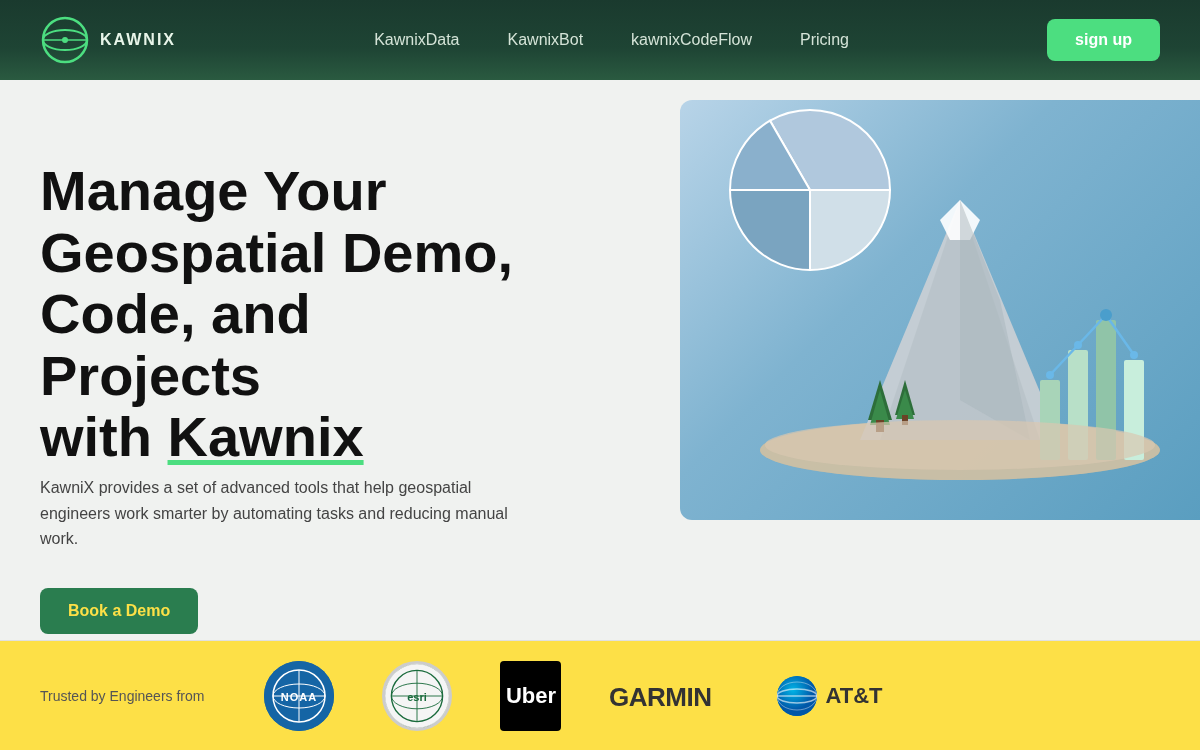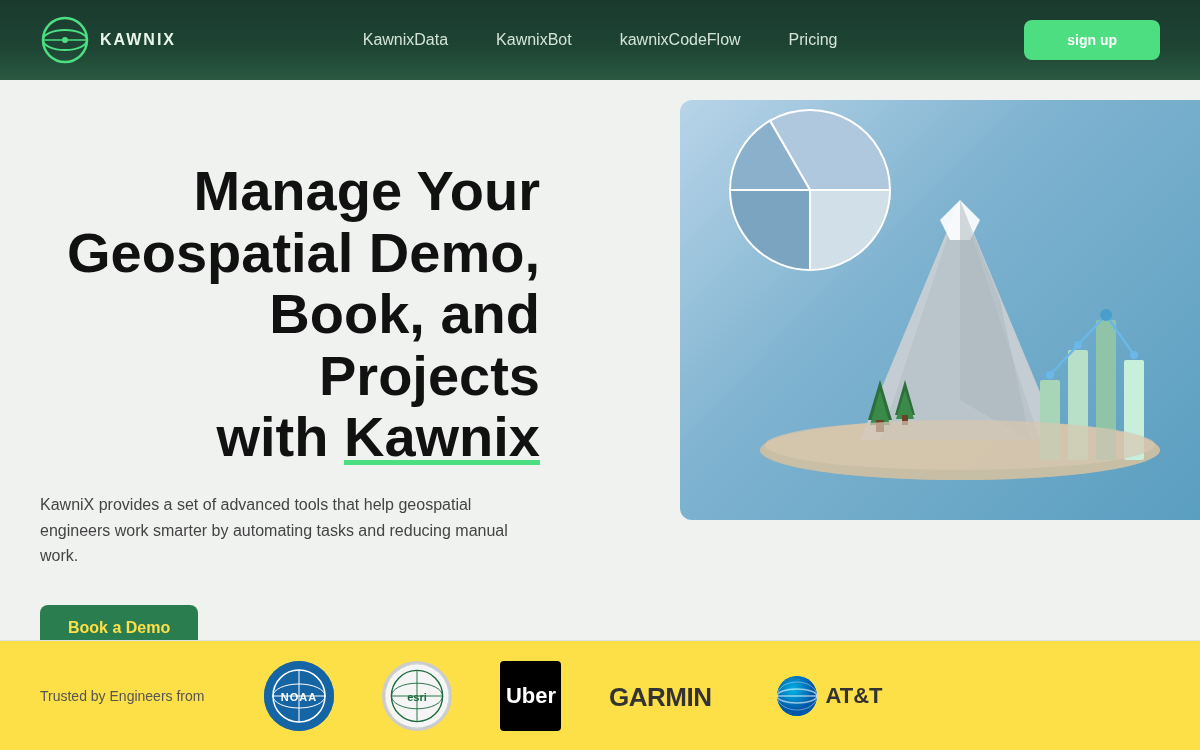--- a/index.html
+++ b/index.html
@@ -49,22 +49,22 @@
       font-weight: 400;
       opacity: 0.9;
       cursor: pointer;
     }
 
     .signup-btn {
       background: #4cde80;
       color: #fff;
       border: none;
       border-radius: 8px;
-      padding: 12px 43px;
-      font-size: 14px;
+      padding: 12px 28px;
+      font-size: 16px;
       font-weight: 600;
       cursor: pointer;
     }
 
     
     .hero {
       background: #f0f2f0;
       display: flex;
       align-items: flex-start;
       padding: 60px 0 0 40px;
@@ -77,22 +77,21 @@
       max-width: 500px;
       padding-top: 20px;
       flex-shrink: 0;
     }
 
     .hero-title {
       font-size: 56px;
       font-weight: 800;
       line-height: 1.1;
       color: #111;
-      margin-bottom: 24px;
-      text-align: right;
+      margin-bottom: 7px;
     }
 
     .hero-title .brand {
       color: #111;
       text-decoration: underline;
       text-decoration-color: #4cde80;
       text-underline-offset: 4px;
     }
 
     .hero-subtitle {
@@ -275,21 +274,21 @@
   </ul>
 
   <button class="signup-btn">sign up</button>
 </nav>
 
 <section class="hero">
   <div class="hero-text">
     <h1 class="hero-title">
       <span>Manage Your</span><br>
       <span>Geospatial Demo,</span><br>
-      <span>Book, and Projects</span><br>
+      <span>Code, and Projects</span><br>
       <span>with </span><span class="brand">Kawnix</span>
     </h1>
     <p class="hero-subtitle">KawniX provides a set of advanced tools that help geospatial engineers work smarter by automating tasks and reducing manual work.</p>
     <button class="demo-btn">Book a Demo</button>
   </div>
 
   <div class="hero-illustration">
     <svg class="mountain-scene" viewBox="0 0 520 420" xmlns="http://www.w3.org/2000/svg">
 
       <g transform="translate(130,90)">

